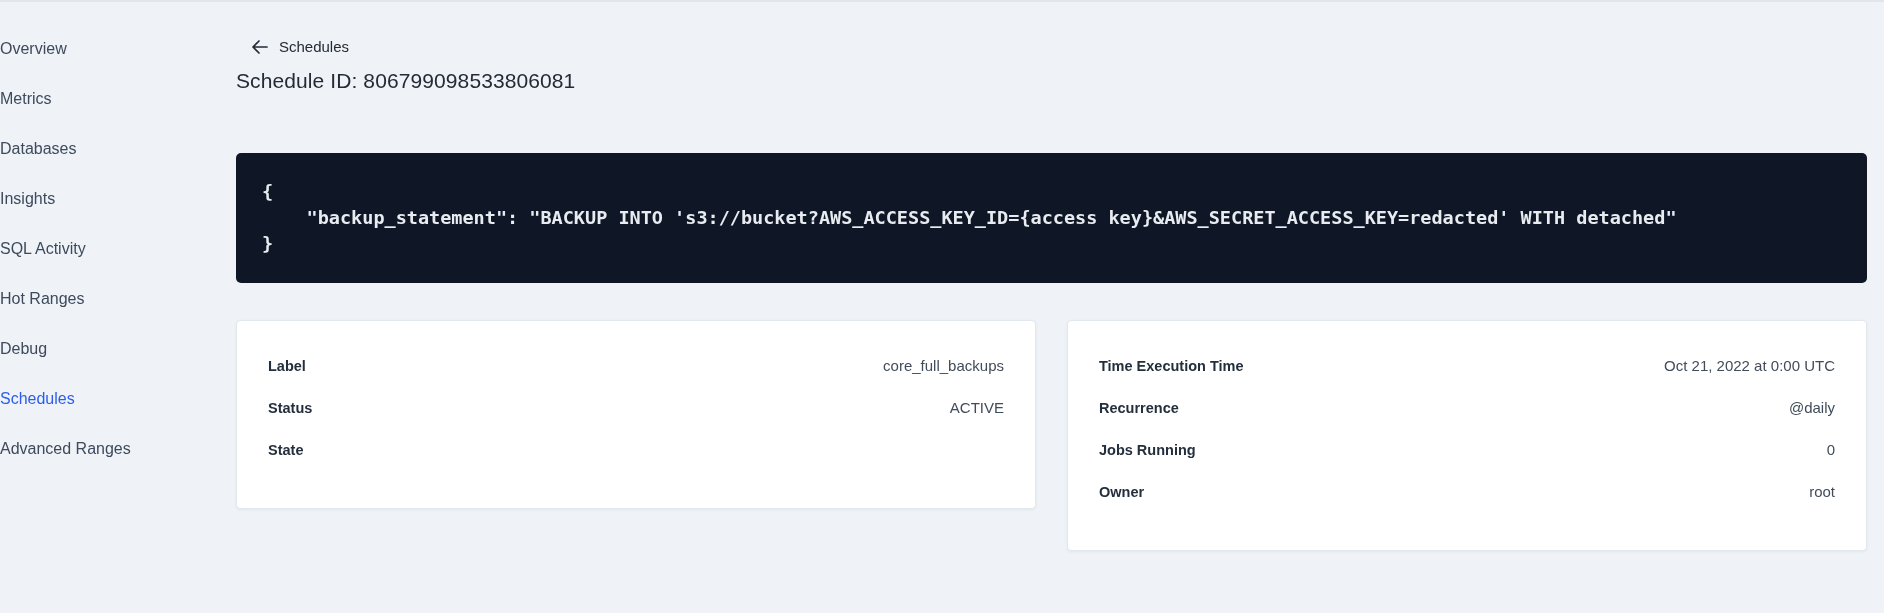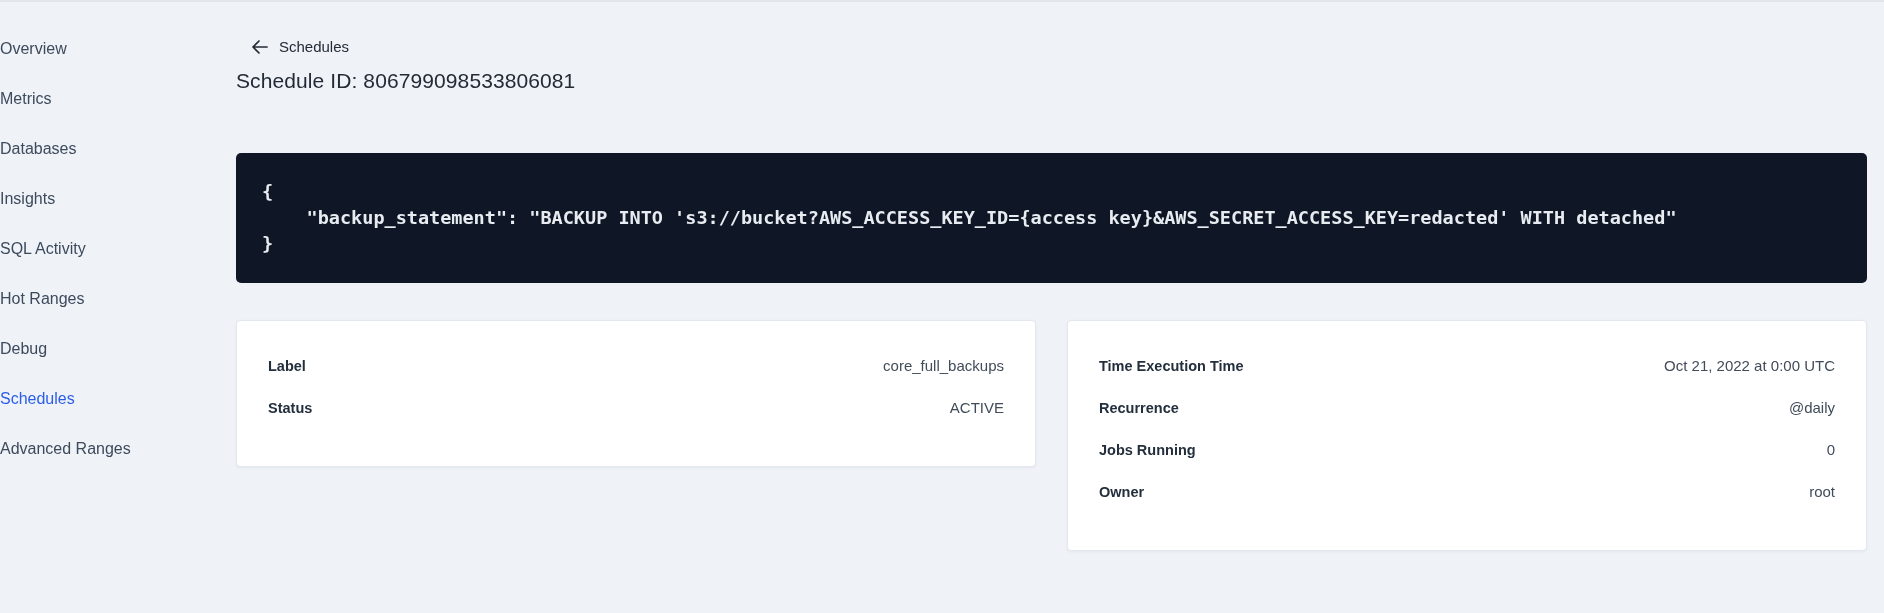--- a/index.html
+++ b/index.html
@@ -131,20 +131,24 @@
 
       <section class="card">
         <div class="kv-row">
           <span class="kv-label">Label</span>
           <span class="kv-value">core_full_backups</span>
         </div>
         <div class="kv-row">
           <span class="kv-label">Status</span>
           <span class="kv-value">ACTIVE</span>
         </div>
+        <div class="kv-row">
+          <span class="kv-label">State</span>
+          <span class="kv-value"></span>
+        </div>
       </section>
 
       <section class="card">
         <div class="kv-row">
           <span class="kv-label">Time Execution Time</span>
           <span class="kv-value">Oct 21, 2022 at 0:00 UTC</span>
         </div>
         <div class="kv-row">
           <span class="kv-label">Recurrence</span>
           <span class="kv-value">@daily</span>

